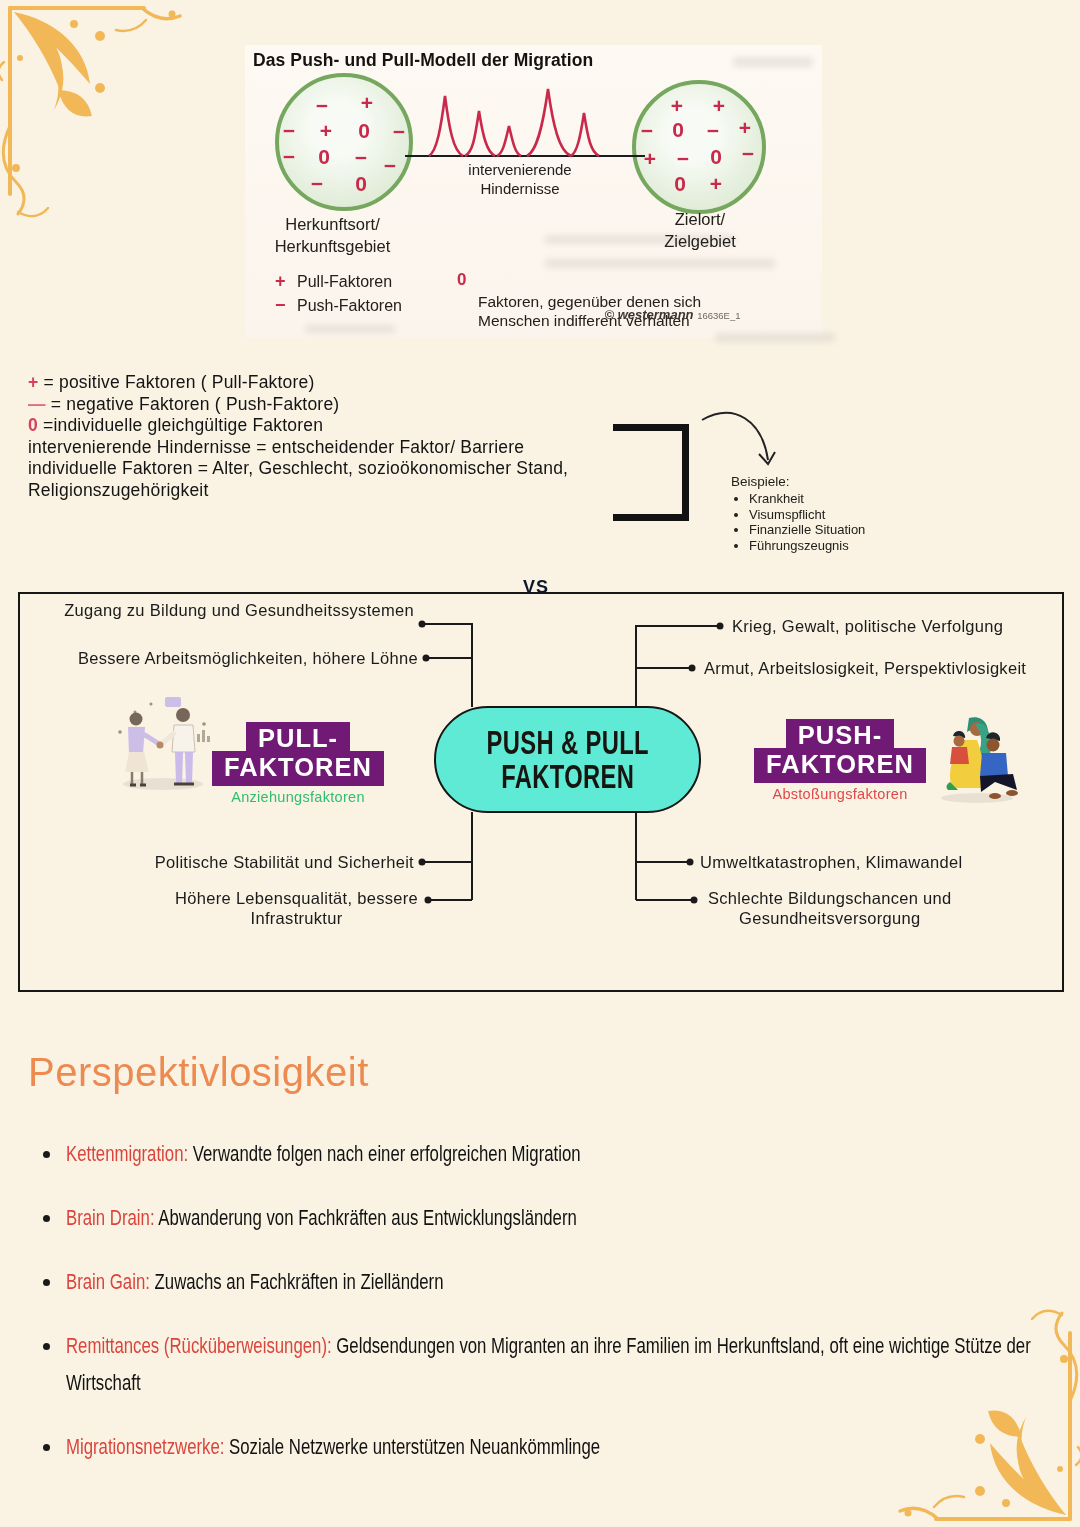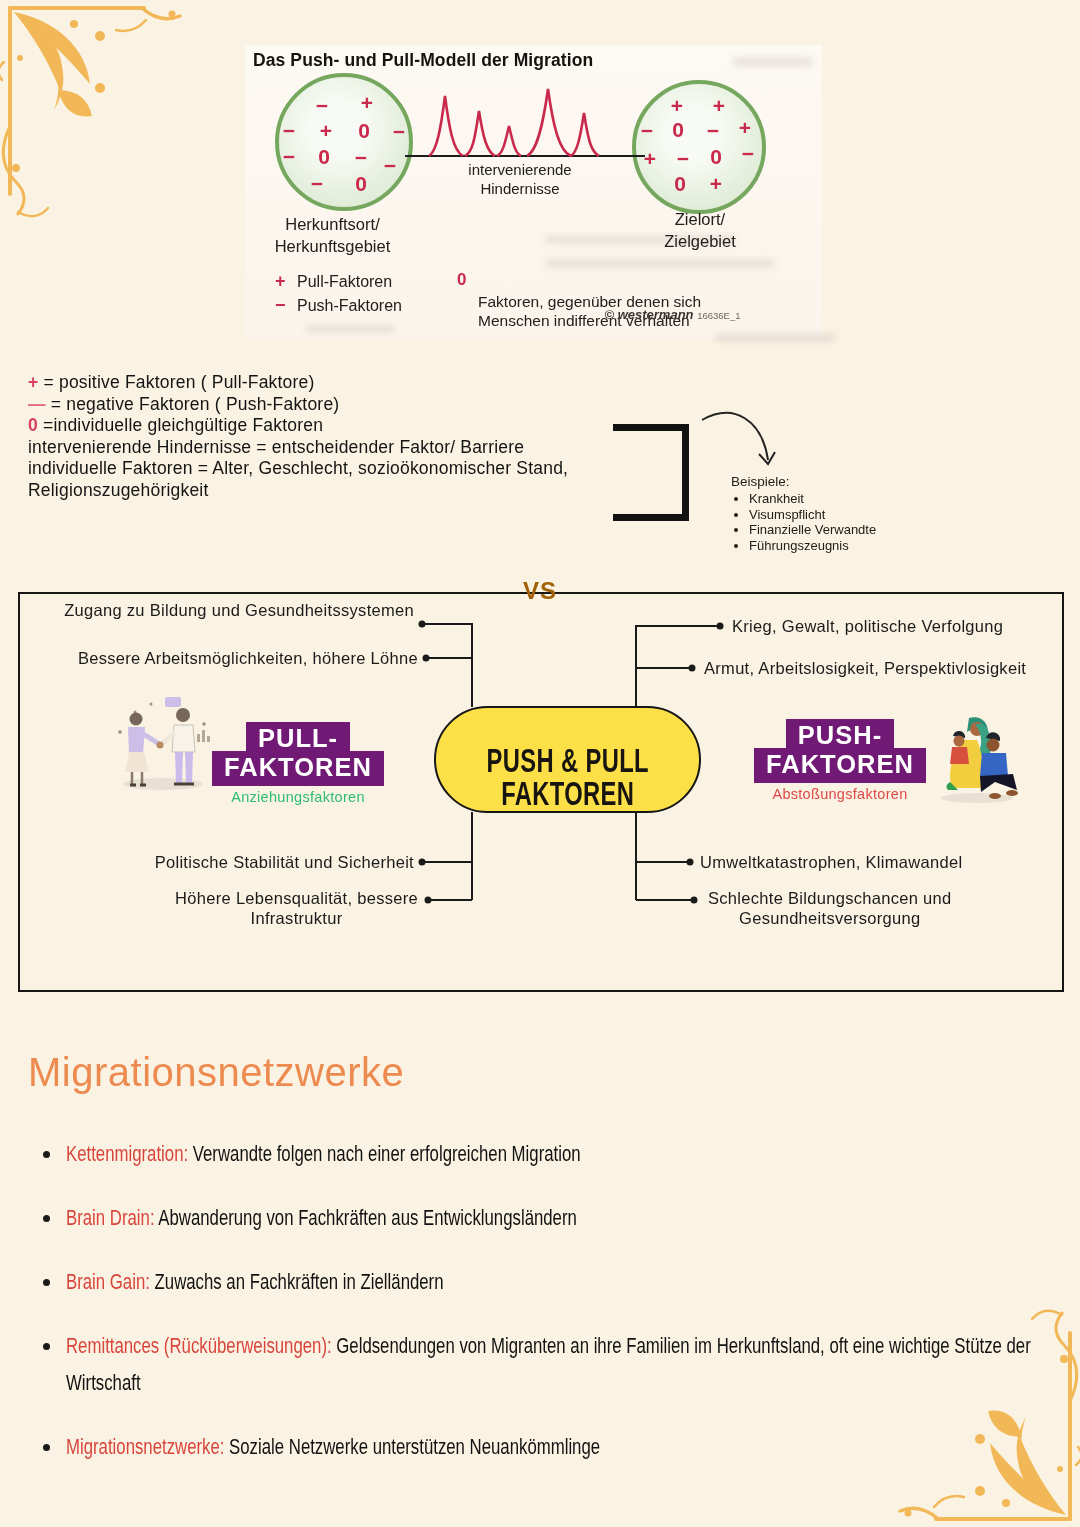--- a/index.html
+++ b/index.html
@@ -29,24 +29,24 @@
   .bracket{background:#121212;}
   
   .beispiele{left:731px;top:474px;width:200px;}
   .beispiele-title{font-size:13.5px;color:#23201c;}
   .beispiele ul{margin:2px 0 0 6px;padding:0 0 0 12px;}
   .beispiele li{font-size:13px;line-height:15.5px;color:#23201c;}
   
   .mindmap{left:18px;top:592px;width:1042px;height:396px;border:2.5px solid #161616;}
   .mm-label{position:absolute;font-size:16.5px;letter-spacing:.3px;color:#1b1b1b;line-height:20px;}
   .stadium{position:absolute;left:414px;top:112px;width:263px;height:103px;border:2.2px solid #161616;
-           border-radius:58px;background:#fde047;display:flex;align-items:flex-end;justify-content:center;z-index:3;}
+           border-radius:58px;background:#5eead4;display:flex;align-items:center;justify-content:center;z-index:3;}
   .stadium-text{font-weight:bold;font-size:33px;line-height:1.02;text-align:center;letter-spacing:.5px;
                 transform:scaleX(.72);color:#181510;}
-  .vs{position:absolute;left:503px;top:-17px;font-weight:bold;font-size:24px;color:#a16207;z-index:4;letter-spacing:1px;}
+  .vs{position:absolute;left:503px;top:-17px;font-weight:bold;font-size:18px;color:#0f172a;z-index:4;letter-spacing:1px;}
   .block-label{position:absolute;text-align:center;z-index:2;}
   .block-label .row{display:inline-block;background:#701a75;color:#fff;font-weight:bold;font-size:25.5px;
                     letter-spacing:1px;padding:2px 12px 4px;}
   .block-label .row2{margin-top:-6px;}
   .block-sub{font-size:14.5px;letter-spacing:.3px;margin-top:3px;}
   .sub-green{color:#2EBD71;}
   .sub-red{color:#E04848;}
   
   .heading{left:28px;top:1050px;font-size:40px;color:#ED8A50;letter-spacing:.5px;}
   .bullets{left:30px;top:1136px;width:1025px;list-style:none;margin:0;padding:0;}
@@ -193,21 +193,21 @@
 <svg class="abs" style="left:698px;top:404px;" width="84" height="74" viewBox="0 0 84 74">
   <path d="M4,16 C36,-2 64,16 70,56" stroke="#222" stroke-width="2" fill="none"></path>
   <path d="M61,50 L70,60 L77,48" stroke="#222" stroke-width="2" fill="none"></path>
 </svg>
 
 <div class="abs beispiele">
   <div class="beispiele-title">Beispiele:</div>
   <ul>
     <li>Krankheit</li>
     <li>Visumspflicht</li>
-    <li>Finanzielle Verwandte</li>
+    <li>Finanzielle Situation</li>
     <li>Führungszeugnis</li>
   </ul>
 </div>
 
 <div class="abs mindmap">
   <div class="vs">VS</div>
 
   <svg class="abs" style="left:0;top:0;" width="1042" height="396" viewBox="0 0 1042 396">
     <g stroke="#1a1a1a" stroke-width="2" fill="none">
       <path d="M402,30 L452,30 L452,113"></path>
@@ -300,21 +300,21 @@
 
     <path d="M63,26 a7,7 0 0 1 14,3 Z" fill="#20242b"></path>
     <circle cx="70" cy="33" r="6.5" fill="#8C5530"></circle>
     <path d="M59,41 L83,41 L85,64 L57,64 Z" fill="#3566C4"></path>
     <path d="M57,64 L90,62 L94,78 L72,70 L58,80 Z" fill="#15152A"></path>
     <ellipse cx="89" cy="81" rx="6" ry="3" fill="#8C5530"></ellipse>
     <ellipse cx="72" cy="84" rx="6" ry="3" fill="#8C5530"></ellipse>
   </svg>
 </div>
 
-<div class="abs heading">Migrationsnetzwerke</div>
+<div class="abs heading">Perspektivlosigkeit</div>
 
 <ul class="abs bullets">
   <li>
     <span class="bullet-dot"></span>
     <div class="bullet-content"><span class="bullet-term">Kettenmigration:</span><span> Verwandte folgen nach einer erfolgreichen Migration</span></div>
   </li>
   <li>
     <span class="bullet-dot"></span>
     <div class="bullet-content"><span class="bullet-term">Brain Drain:</span><span> Abwanderung von Fachkräften aus Entwicklungsländern</span></div>
   </li>

